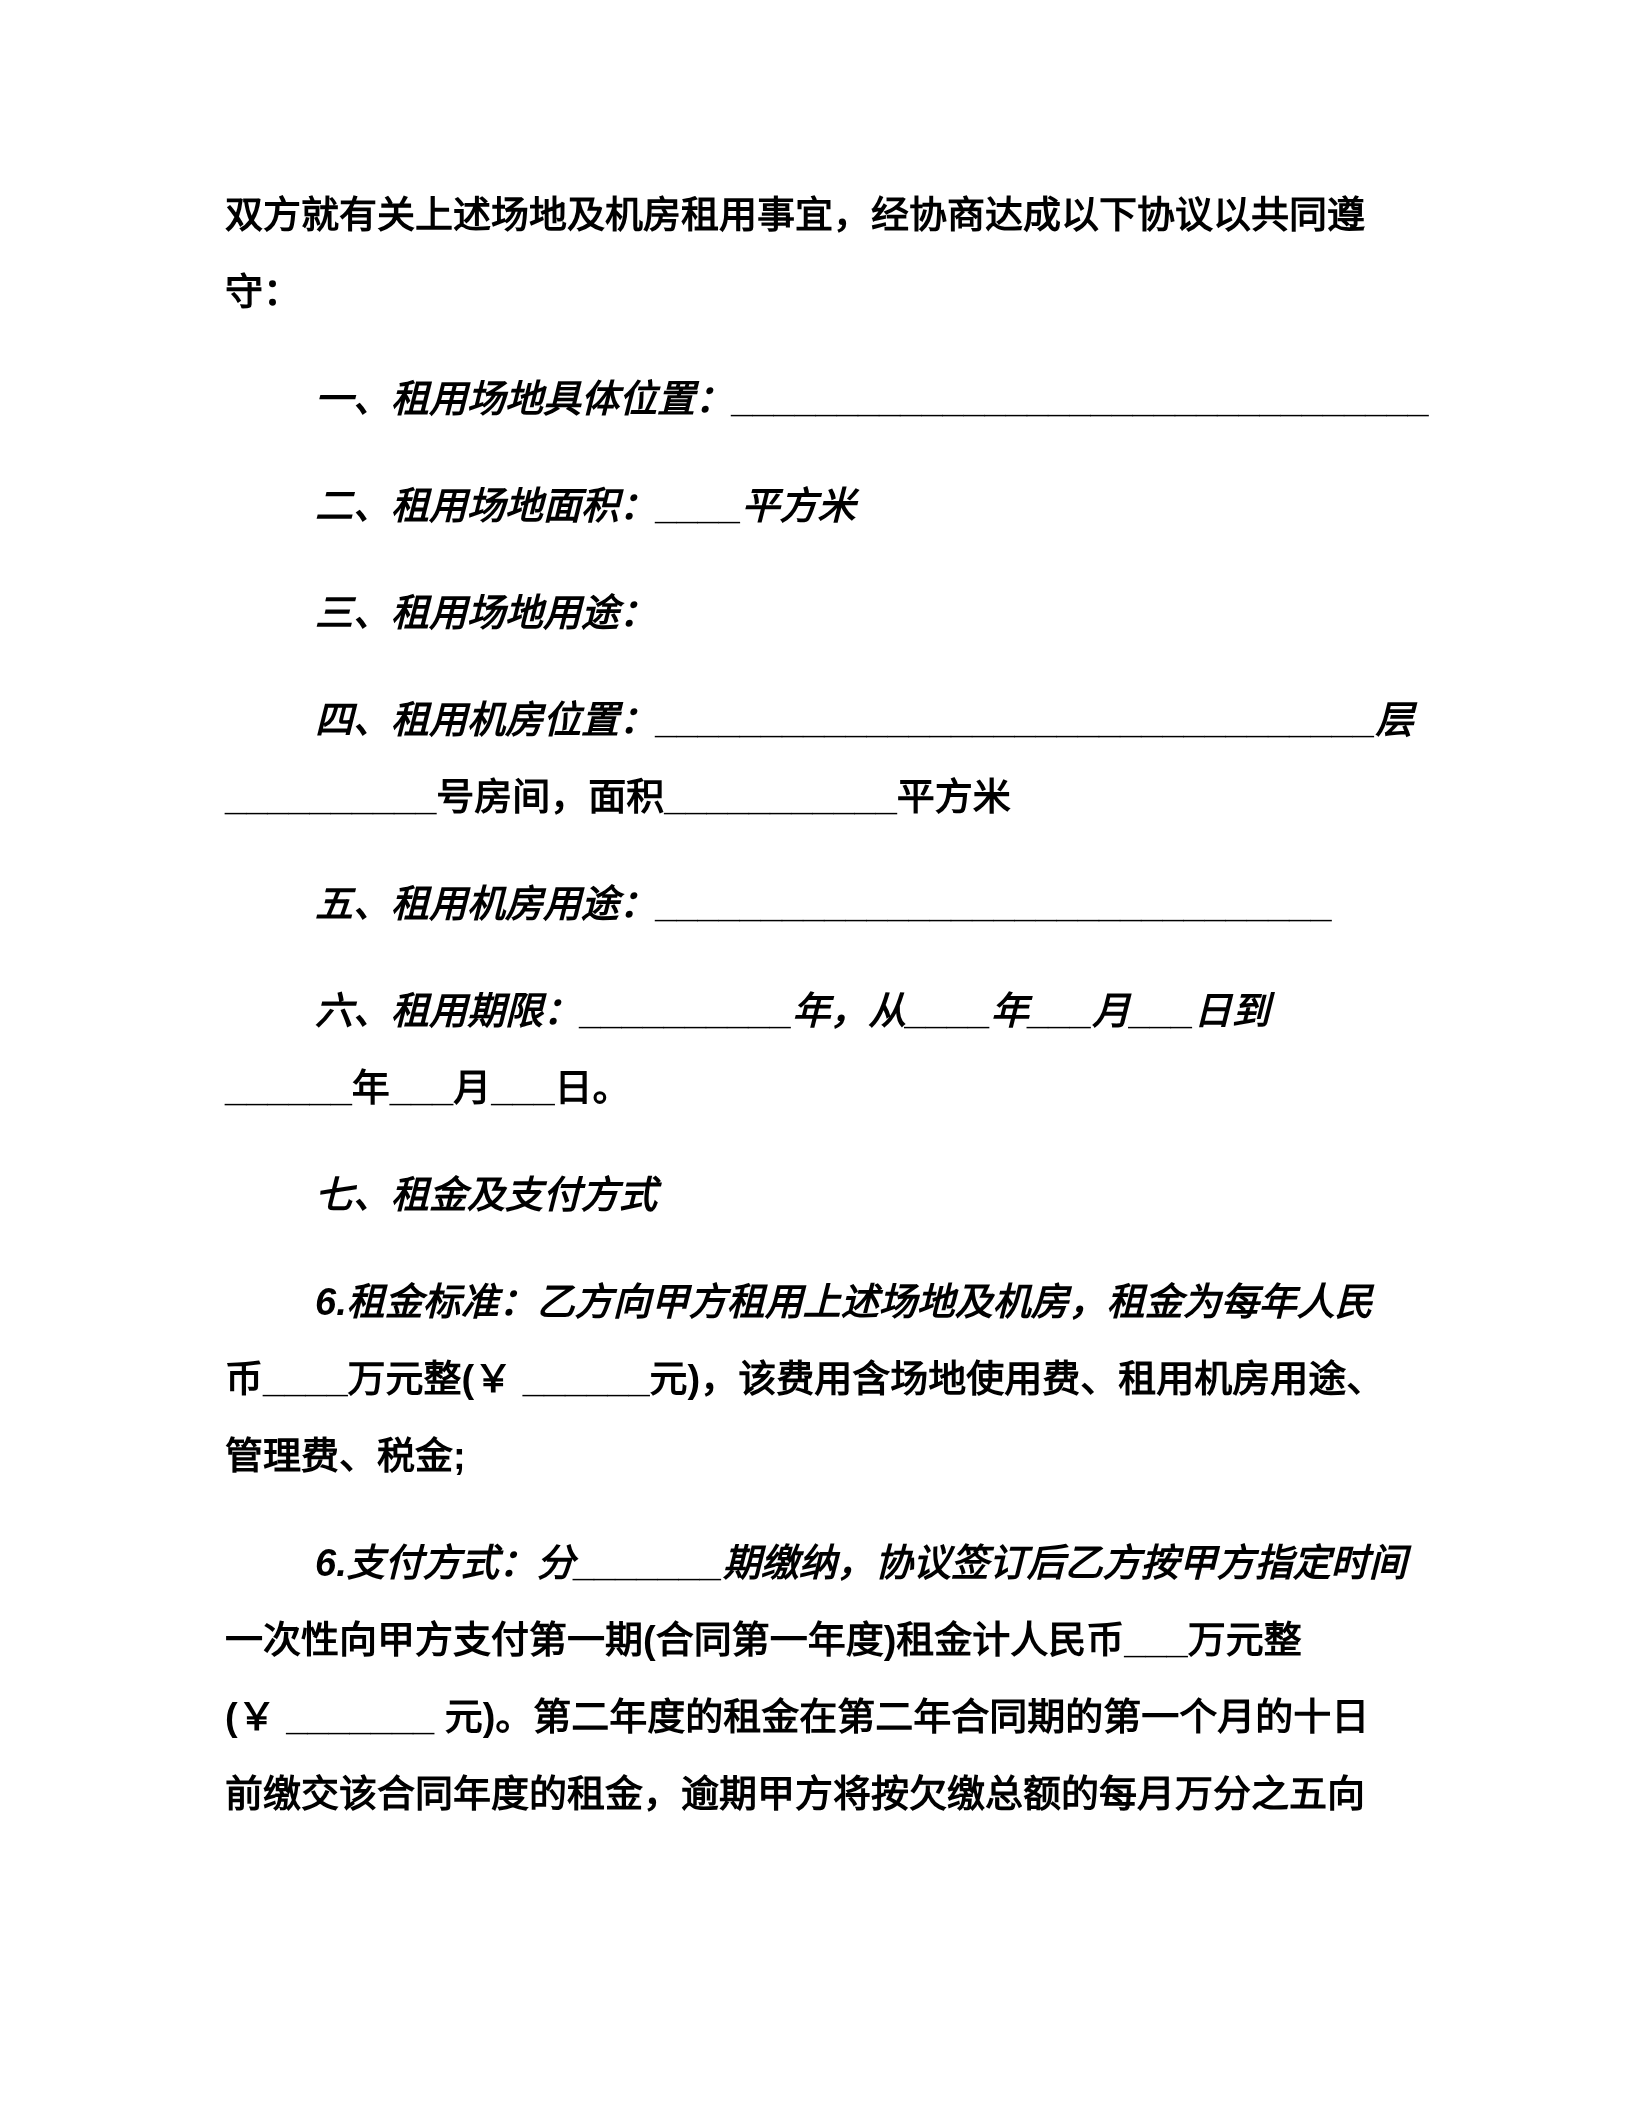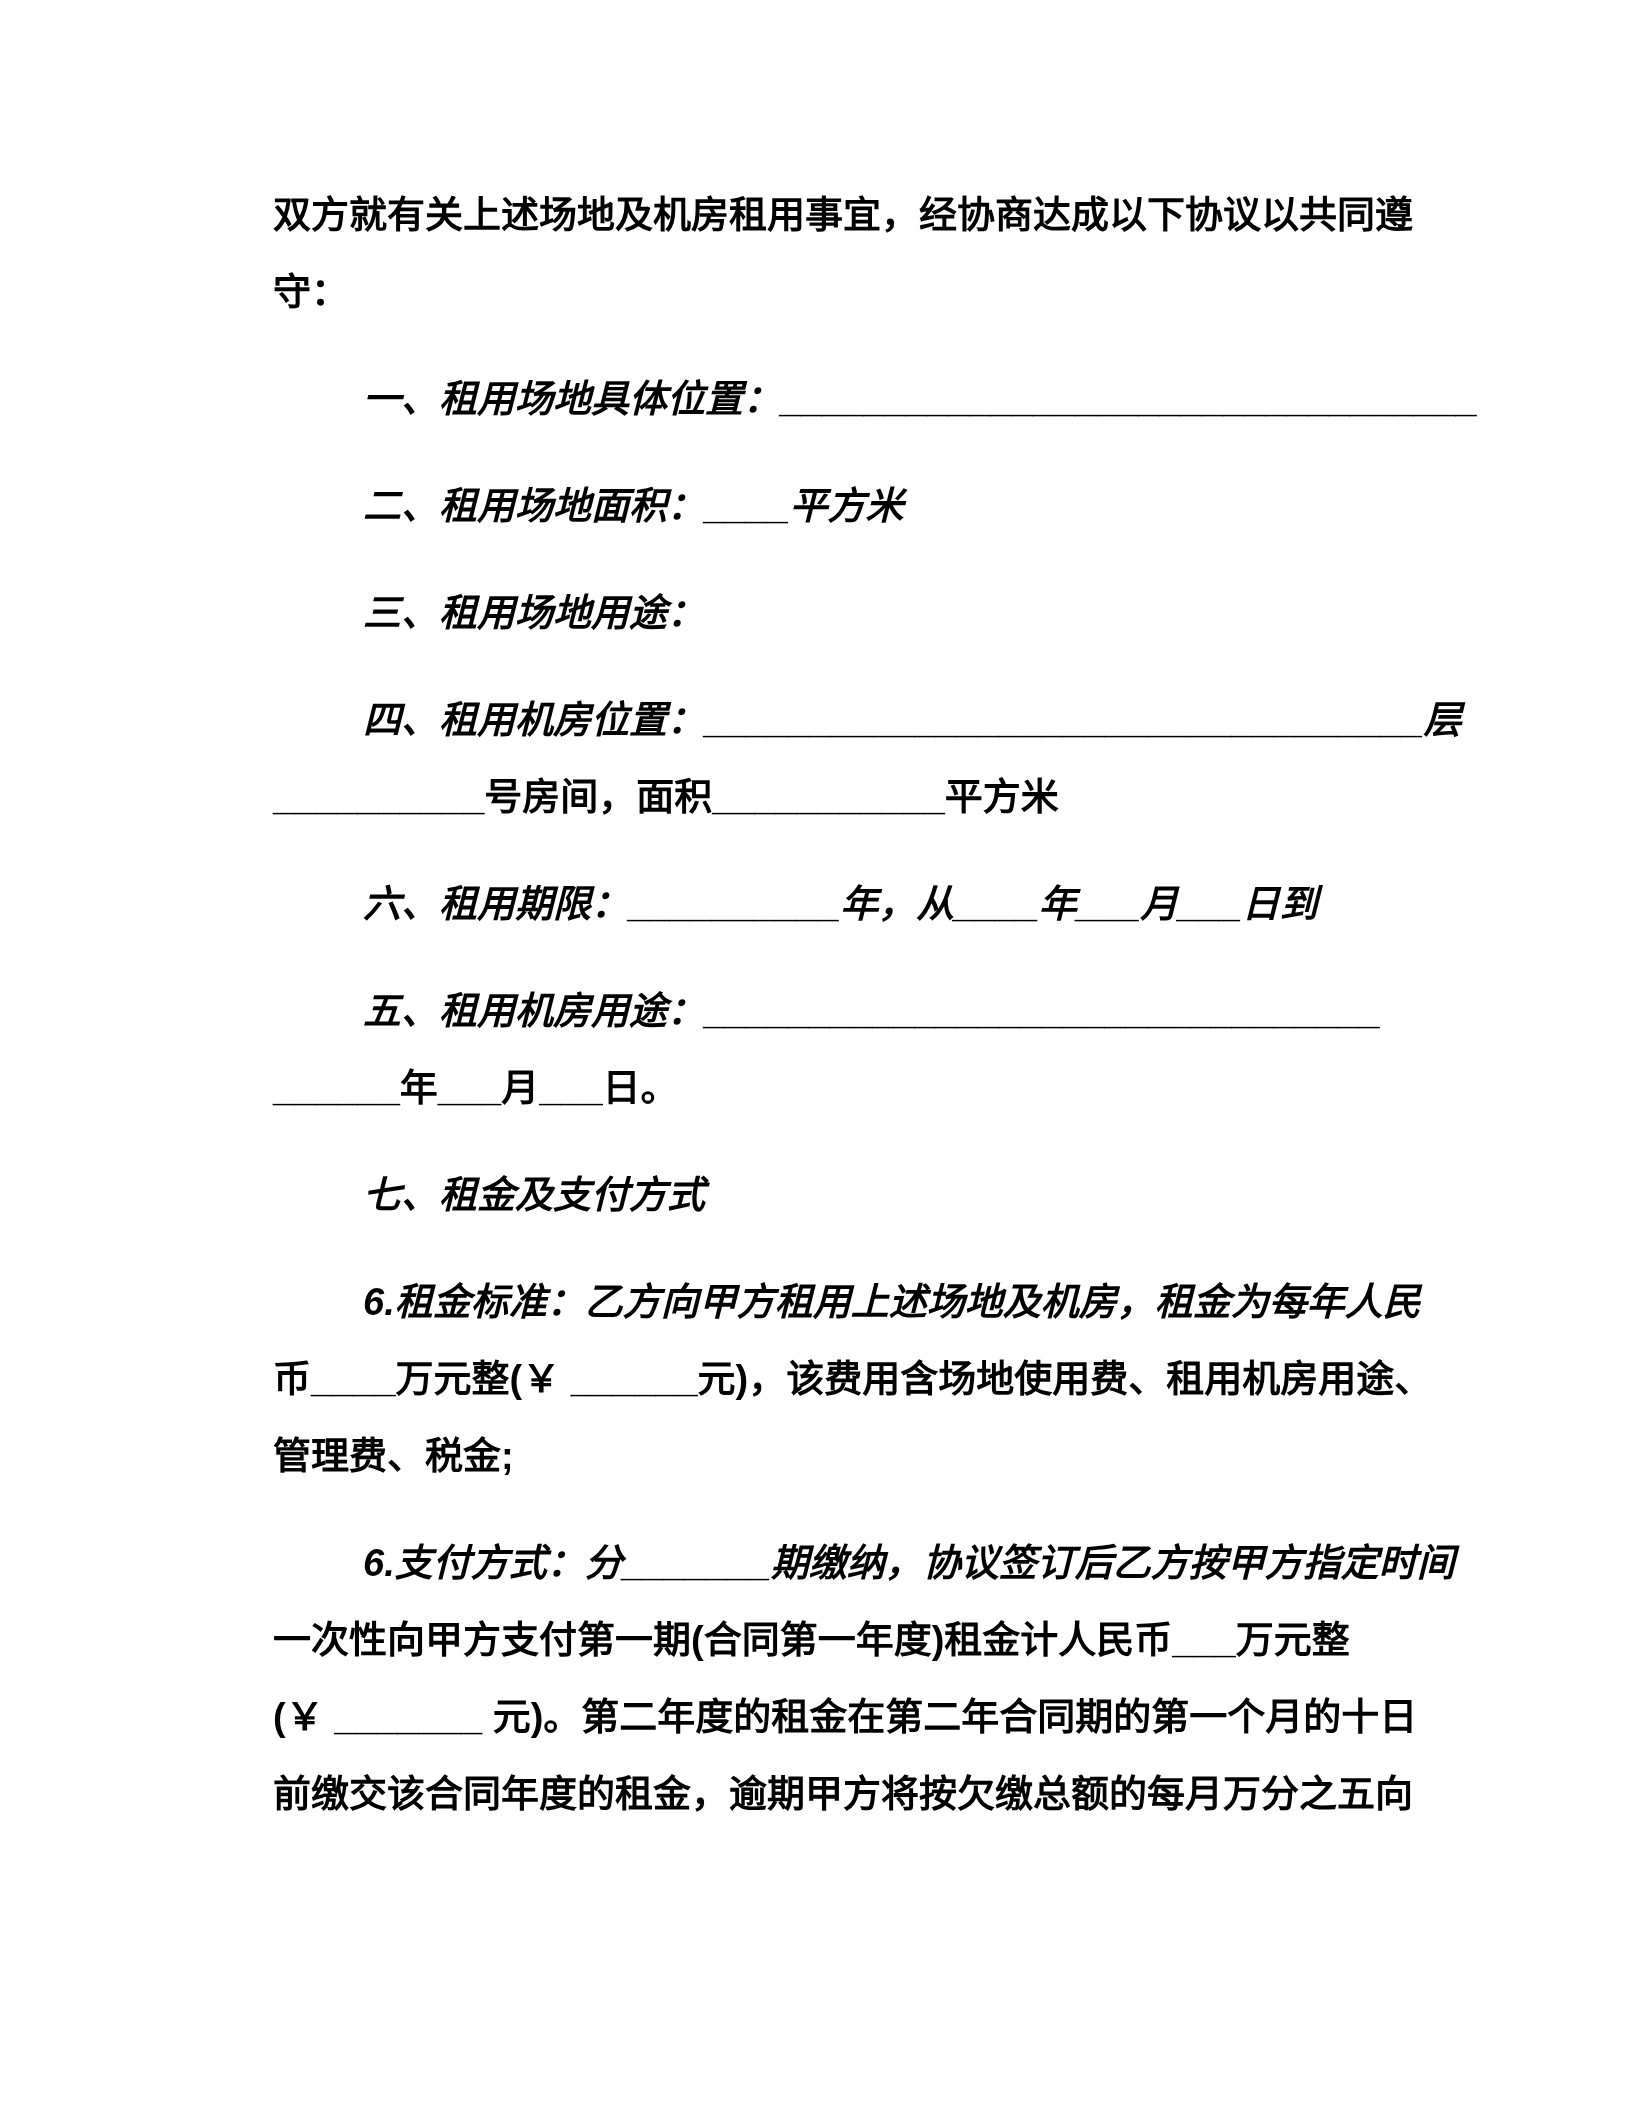--- a/index.html
+++ b/index.html
@@ -20,21 +20,20 @@
     padding: 177px 225px 0 225px;
     font-family: "Liberation Sans", "DejaVu Sans", sans-serif;
     font-weight: 700;
     font-size: 38px;
     line-height: 77px;
     color: #000000;
   }
   .ln {
     white-space: nowrap;
     overflow: visible;
-    margin-left: 48px;
   }
   
   .ind {
     padding-left: 90px;
     font-style: italic;
   }
   
   .ps {
     margin-top: 30px;
   }
@@ -48,23 +47,23 @@
 
   <div class="ln ind ps">一、租用场地具体位置：_________________________________</div>
 
   <div class="ln ind ps">二、租用场地面积：____平方米</div>
 
   <div class="ln ind ps">三、租用场地用途：</div>
 
   <div class="ln ind ps">四、租用机房位置：__________________________________层</div>
   <div class="ln">__________号房间，面积___________平方米</div>
 
+  <div class="ln ind ps">五、租用机房用途：________________________________</div>
+
   <div class="ln ind ps">六、租用期限：__________年，从____年___月___日到</div>
-
-  <div class="ln ind ps">五、租用机房用途：________________________________</div>
   <div class="ln">______年___月___日。</div>
 
   <div class="ln ind ps">七、租金及支付方式</div>
 
   <div class="ln ind ps">6.租金标准：乙方向甲方租用上述场地及机房，租金为每年人民</div>
   <div class="ln">币____万元整(￥ ______元)，该费用含场地使用费、租用机房用途、</div>
   <div class="ln">管理费、税金;</div>
 
   <div class="ln ind ps">6.支付方式：分_______期缴纳，协议签订后乙方按甲方指定时间</div>
   <div class="ln">一次性向甲方支付第一期(合同第一年度)租金计人民币___万元整</div>

